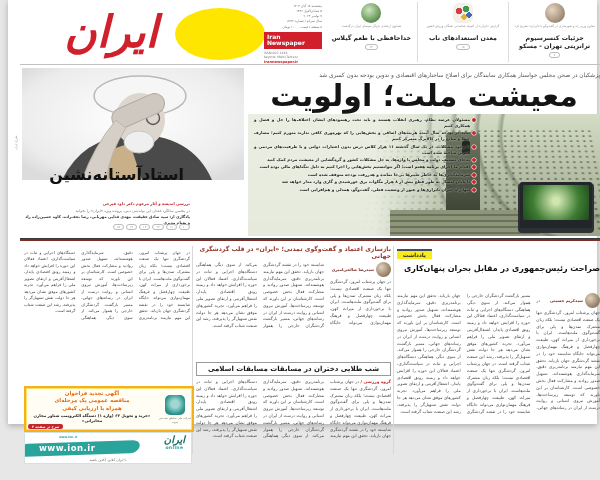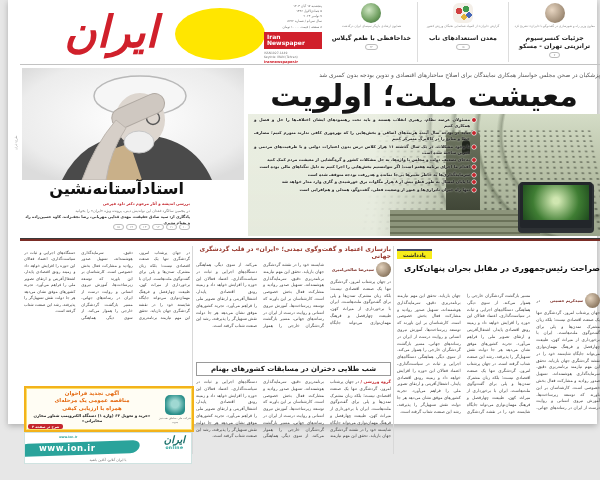--- a/index.html
+++ b/index.html
@@ -28,21 +28,21 @@
     radial-gradient(circle at 30% 40%,#d04040 18%,transparent 19%),
     radial-gradient(circle at 65% 30%,#3f9a4c 16%,transparent 17%),
     radial-gradient(circle at 55% 70%,#e0b23a 15%,transparent 16%),
     radial-gradient(circle at 80% 60%,#4668b8 13%,transparent 14%),#f4efe8;}
   .t-kicker{font-size:3.1px;line-height:1.5;color:#8a8a8a;text-align:center;direction:rtl;min-height:10px;}
   .t-head{font-size:6.3px;line-height:1.25;font-weight:bold;color:#1c1c1c;text-align:center;direction:rtl;}
   .t-badge{font-size:3px;color:#999;border:1px solid #bbb;border-radius:6px;padding:0 4px;margin-top:2px;}
   .mast-rule{position:absolute;left:12px;top:64px;width:580px;height:1px;background:#c2c2c2;}
   
   .portrait{position:absolute;left:14px;top:68px;width:222px;height:112px;background:#fcfcfc;overflow:hidden;}
-  .feature-title{position:absolute;left:14px;top:179px;width:162px;direction:rtl;text-align:right;
+  .feature-title{position:absolute;left:14px;top:165px;width:162px;direction:rtl;text-align:right;
     font-size:16px;font-weight:900;color:#111;}
   .feature-sub{position:absolute;left:14px;top:201px;width:168px;direction:rtl;text-align:right;}
   .feature-sub .red{font-size:3.9px;color:#c4262d;font-weight:bold;line-height:1.7;}
   .feature-sub .gray{font-size:3.7px;color:#777;line-height:1.7;}
   .feature-sub .auth{font-size:3.8px;color:#333;font-weight:bold;line-height:1.7;}
   .feature-badges{position:absolute;left:14px;top:224px;width:168px;direction:rtl;display:flex;gap:2px;}
   .fb{font-size:3px;color:#888;border:1px solid #bbb;border-radius:6px;padding:0 3px;}
   .credit-vert{position:absolute;left:6px;top:150px;font-size:3px;color:#999;
     transform:rotate(-90deg);transform-origin:left top;white-space:nowrap;}
   
@@ -289,21 +289,21 @@
     </div>
   </div>
 
   <div class="leftblock">
     <div class="colbody">
       <span>در جهان پرشتاب امروز، گردشگری تنها یک صنعت اقتصادی نیست؛ بلکه زبان مشترک تمدن‌ها و پلی برای گفت‌وگوی ملت‌هاست. ایران با برخورداری از میراث کهن، طبیعت چهارفصل و فرهنگ مهمان‌نوازی می‌تواند جایگاه شایسته خود را در نقشه گردشگری جهان بازیابد. تحقق این مهم نیازمند برنامه‌ریزی دقیق، سرمایه‌گذاری هوشمندانه، تسهیل صدور روادید و مشارکت فعال بخش خصوصی است. کارشناسان بر این باورند که توسعه زیرساخت‌ها، آموزش نیروی انسانی و روایت درست از ایران در رسانه‌های جهانی، مسیر بازگشت گردشگران خارجی را هموار می‌کند. از سوی دیگر، هماهنگی دستگاه‌های اجرایی و ثبات در سیاست‌گذاری، اعتماد فعالان این حوزه را افزایش خواهد داد و زمینه رونق اقتصادی پایدار، اشتغال‌آفرینی و ارتقای تصویر ملی را فراهم می‌آورد. تجربه کشورهای موفق نشان می‌دهد هر جا دولت نقش تسهیل‌گر را پذیرفته، رشد این صنعت شتاب گرفته است.</span>
     </div>
   </div>
 
   <div class="sports">
-    <div class="sports-headbox">شب طلایی دختران در مسابقات کشورهای بهنام</div>
+    <div class="sports-headbox">شب طلایی دختران در مسابقات مسابقات اسلامی</div>
     <div class="colbody sports-body">
       <span class="lead-red">گروه ورزشی /</span>
       <span>در جهان پرشتاب امروز، گردشگری تنها یک صنعت اقتصادی نیست؛ بلکه زبان مشترک تمدن‌ها و پلی برای گفت‌وگوی ملت‌هاست. ایران با برخورداری از میراث کهن، طبیعت چهارفصل و فرهنگ مهمان‌نوازی می‌تواند جایگاه شایسته خود را در نقشه گردشگری جهان بازیابد. تحقق این مهم نیازمند برنامه‌ریزی دقیق، سرمایه‌گذاری هوشمندانه، تسهیل صدور روادید و مشارکت فعال بخش خصوصی است. کارشناسان بر این باورند که توسعه زیرساخت‌ها، آموزش نیروی انسانی و روایت درست از ایران در رسانه‌های جهانی، مسیر بازگشت گردشگران خارجی را هموار می‌کند. از سوی دیگر، هماهنگی دستگاه‌های اجرایی و ثبات در سیاست‌گذاری، اعتماد فعالان این حوزه را افزایش خواهد داد و زمینه رونق اقتصادی پایدار، اشتغال‌آفرینی و ارتقای تصویر ملی را فراهم می‌آورد. تجربه کشورهای موفق نشان می‌دهد هر جا دولت نقش تسهیل‌گر را پذیرفته، رشد این صنعت شتاب گرفته است.</span>
     </div>
   </div>
 
   <div class="ad-tender">
     <div class="ad-logo">
       <div class="em"></div>
       <div class="nm">شرکت ملی مناطق نفت‌خیز جنوب</div>

